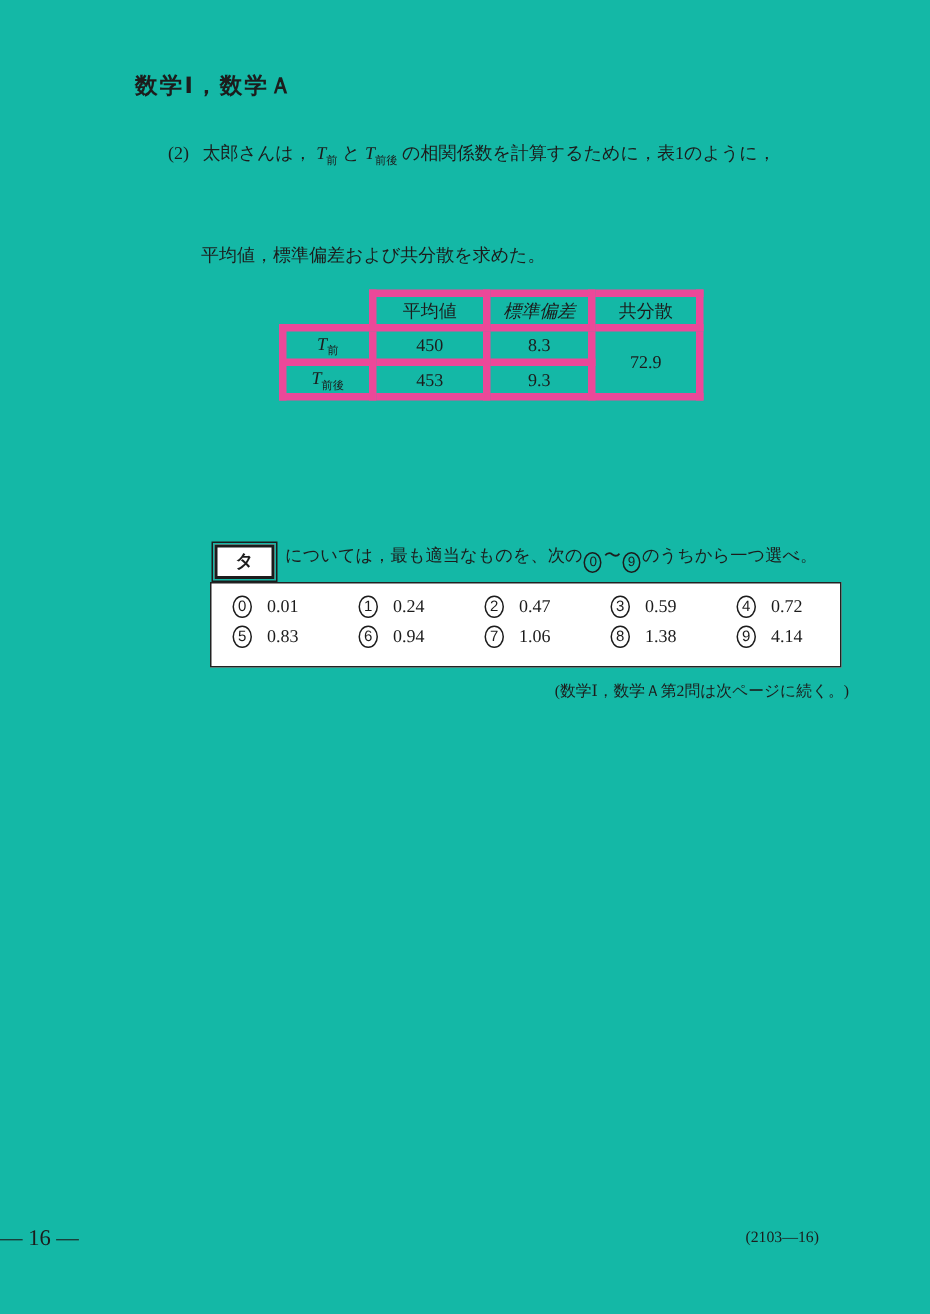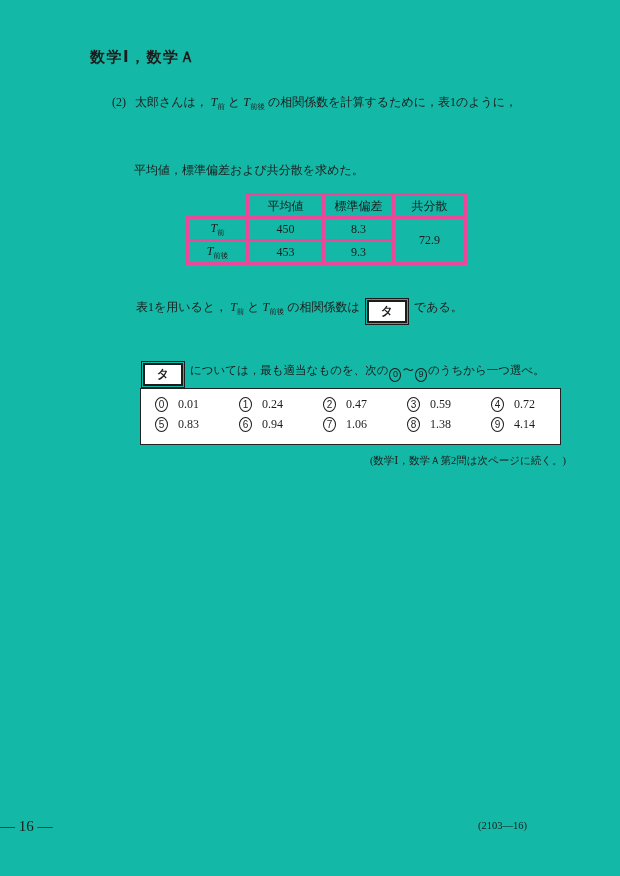--- a/index.html
+++ b/index.html
@@ -57,29 +57,29 @@
 
   table.stats {
     position: absolute;
     left: 186px;
     top: 193px;
     border-collapse: collapse;
     font-size: 12px;
     text-align: center;
   }
   .stats th, .stats td {
-    border: 3px solid #ec4899;
+    border: 5px solid #ec4899;
     font-weight: normal;
     padding: 0;
     height: 23px;
   }
   .stats .corner { border: none; }
   .col-label { width: 60px; }
   .col-mean  { width: 76px; }
-  .col-sd    { width: 70px; }
+  .col-sd    { width: 70px; font-style: italic; }
   .col-cov   { width: 72px; font-family: Liberation Mono, monospace; }
 
   .question-line {
     position: absolute;
     left: 136px;
     top: 299px;
     font-size: 12px;
     white-space: nowrap;
   }
 
@@ -155,21 +155,21 @@
   .footer-page {
     position: absolute;
     left: 0;
     top: 818px;
     width: 492px;
     text-align: left;
     font-size: 15px;
   }
   .footer-code {
     position: absolute;
-    left: 478px;
+    left: 497px;
     top: 820px;
     font-size: 10.5px;
   }
 </style>
 </head>
 <body>
 
 <div class="page">
 
   <div class="header-title">数学Ⅰ，数学Ａ</div>
@@ -195,23 +195,20 @@
       <td rowspan="2">72.9</td>
     </tr>
     <tr>
       <td class="col-label"><span class="mv"><i>T</i><sub>前後</sub></span></td>
       <td>453</td>
       <td>9.3</td>
     </tr>
   </tbody>
     </table>
 
-  <div class="question-line">
-    <span>表1を用いると，</span><span class="mv"><i>T</i><sub>前</sub></span><span>と</span><span class="mv"><i>T</i><sub>前後</sub></span><span>の相関係数は</span><span class="tbox">タ</span><span>である。</span>
-  </div>
 
   <div class="instruction-line">
     <span class="tbox">タ</span><span>については，最も適当なものを、次の</span><span class="circ">0</span><span>〜</span><span class="circ">9</span><span>のうちから一つ選べ。</span>
   </div>
 
   <div class="choices-box">
     <div class="choice-row r1">
       <div class="choice">
           <span class="circ">0</span>
           <span>0.01</span>

